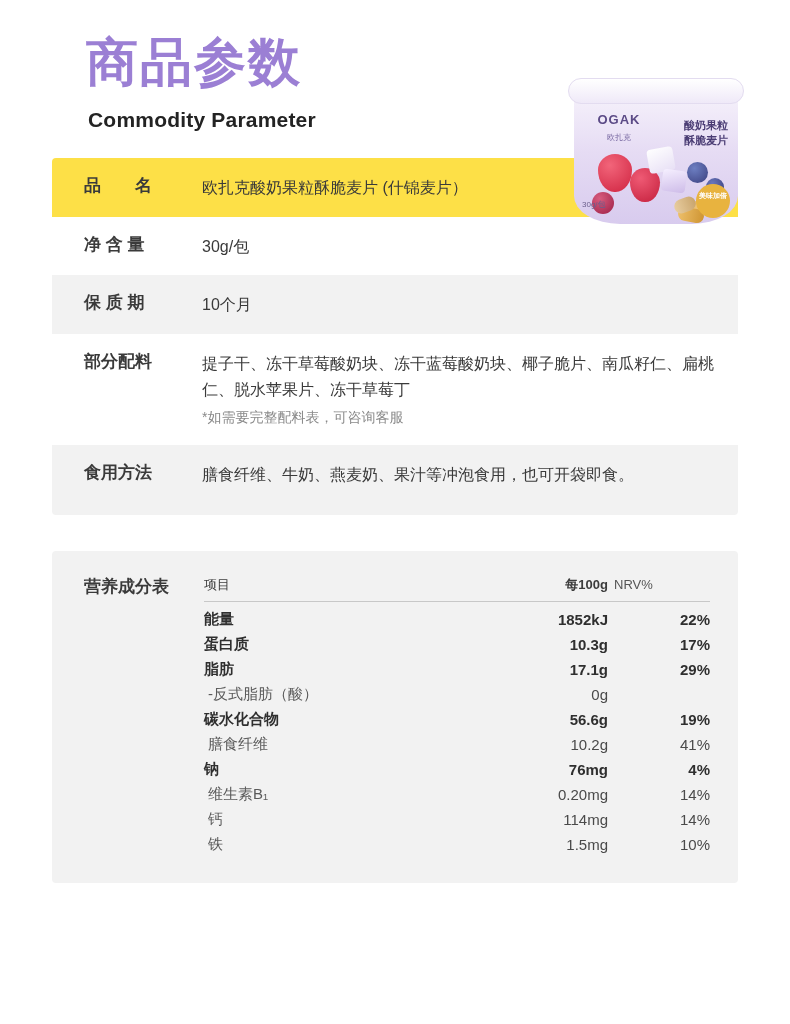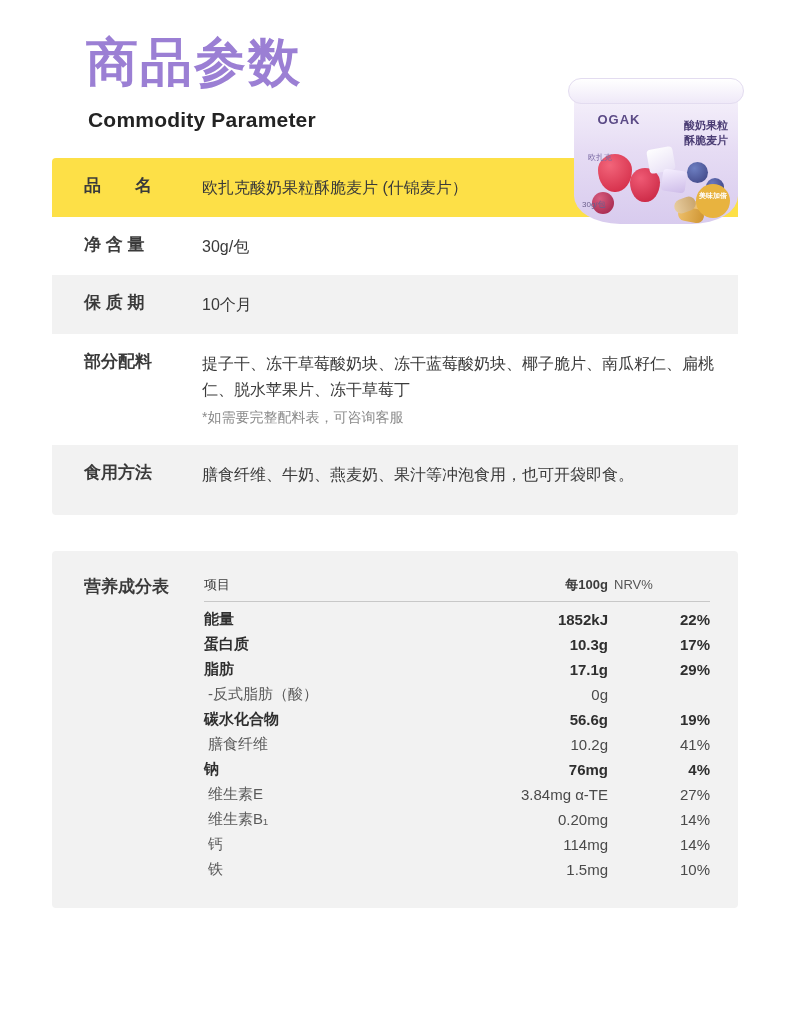--- a/index.html
+++ b/index.html
@@ -86,22 +86,23 @@
     width: 62px;
     text-align: center;
     font-size: 13px;
     font-weight: bold;
     color: #5b4a86;
     letter-spacing: 1px;
   }
   .brand-sub {
     position: absolute;
     left: 14px;
-    top: 60px;
+    top: 40px;
     width: 62px;
+    text-align: center;
     font-size: 8px;
     color: #7a6aa3;
   }
   .pack-label {
     position: absolute;
     right: 10px;
     top: 26px;
     text-align: right;
     font-size: 11px;
     font-weight: bold;
@@ -334,25 +335,20 @@
           <td class="c-item">膳食纤维</td>
           <td class="c-per">10.2g</td>
           <td class="c-nrv">41%</td>
         </tr>
         <tr class="bold">
           <td class="c-item">钠</td>
           <td class="c-per">76mg</td>
           <td class="c-nrv">4%</td>
         </tr>
         <tr class="sub">
-          <td class="c-item">维生素E</td>
-          <td class="c-per">3.84mg α-TE</td>
-          <td class="c-nrv">27%</td>
-        </tr>
-        <tr class="sub">
           <td class="c-item">维生素B₁</td>
           <td class="c-per">0.20mg</td>
           <td class="c-nrv">14%</td>
         </tr>
         <tr class="sub">
           <td class="c-item">钙</td>
           <td class="c-per">114mg</td>
           <td class="c-nrv">14%</td>
         </tr>
         <tr class="sub">

